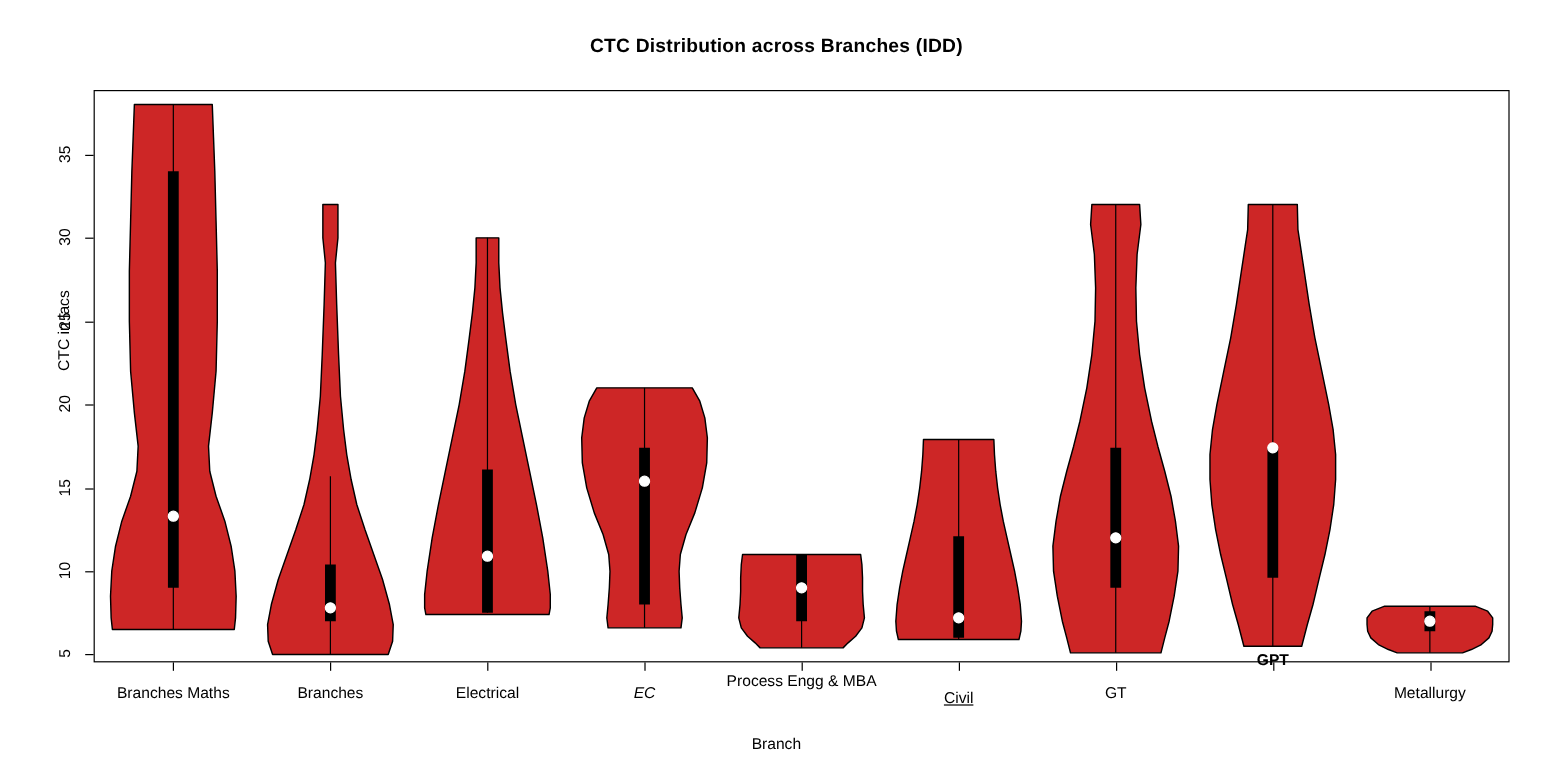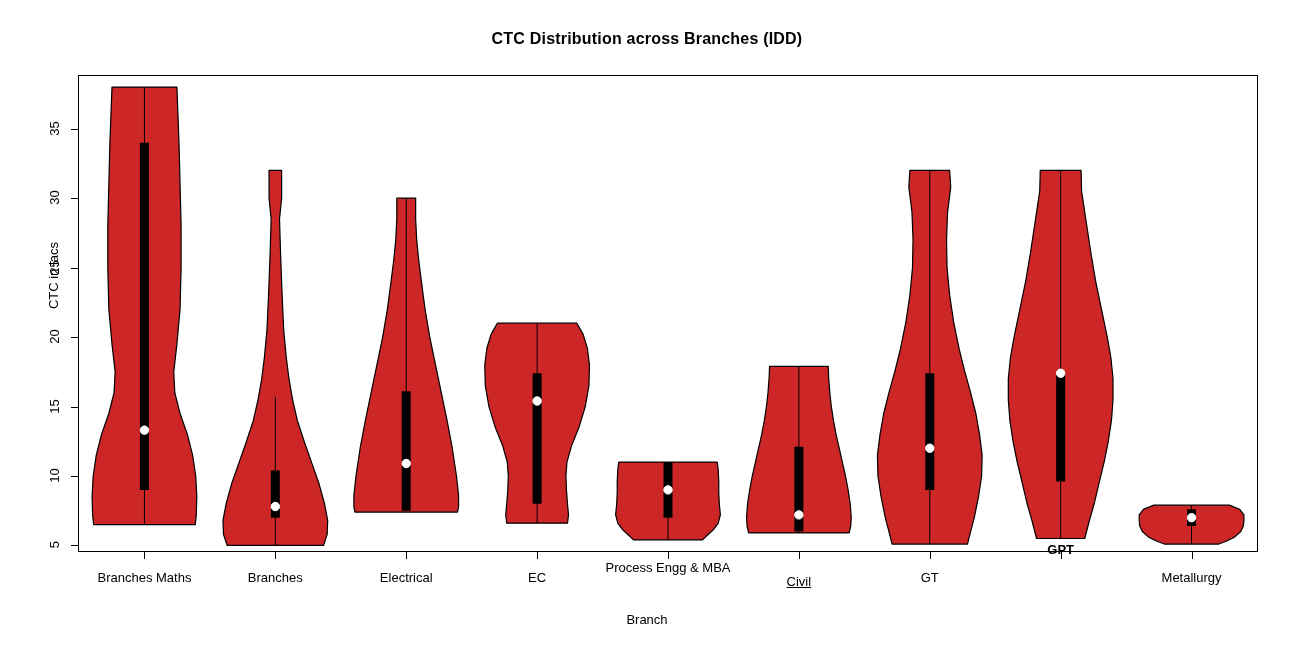--- a/index.html
+++ b/index.html
@@ -183,21 +183,21 @@
       <div class="y-tick-label" style="left: 37px; top: 120.778px;">35</div>
     </div>
   <div id="x-axis">
       <div class="x-tick-mark" style="left: 144.444px; top: 552px;"></div>
       <div class="x-tick-label" style="left: 144.444px; top: 570px;">Branches Maths</div>
       <div class="x-tick-mark" style="left: 275.333px; top: 552px;"></div>
       <div class="x-tick-label" style="left: 275.333px; top: 570px;">Branches</div>
       <div class="x-tick-mark" style="left: 406.222px; top: 552px;"></div>
       <div class="x-tick-label" style="left: 406.222px; top: 570px;">Electrical</div>
       <div class="x-tick-mark" style="left: 537.111px; top: 552px;"></div>
-      <div class="x-tick-label" style="left: 537.111px; top: 570px;">EC</div>
+      <div class="x-tick-label" style="left: 537.111px; top: 570px; font-style: italic;">EC</div>
       <div class="x-tick-mark" style="left: 668px; top: 552px;"></div>
       <div class="x-tick-label" style="left: 668px; top: 560px;">Process Engg &amp; MBA</div>
       <div class="x-tick-mark" style="left: 798.889px; top: 552px;"></div>
       <div class="x-tick-label" style="left: 798.889px; top: 574px; text-decoration: underline;">Civil</div>
       <div class="x-tick-mark" style="left: 929.778px; top: 552px;"></div>
       <div class="x-tick-label" style="left: 929.778px; top: 570px;">GT</div>
       <div class="x-tick-mark" style="left: 1060.67px; top: 552px;"></div>
       <div class="x-tick-label" style="left: 1060.67px; top: 542px; font-weight: bold;">GPT</div>
       <div class="x-tick-mark" style="left: 1191.56px; top: 552px;"></div>
       <div class="x-tick-label" style="left: 1191.56px; top: 570px;">Metallurgy</div>

